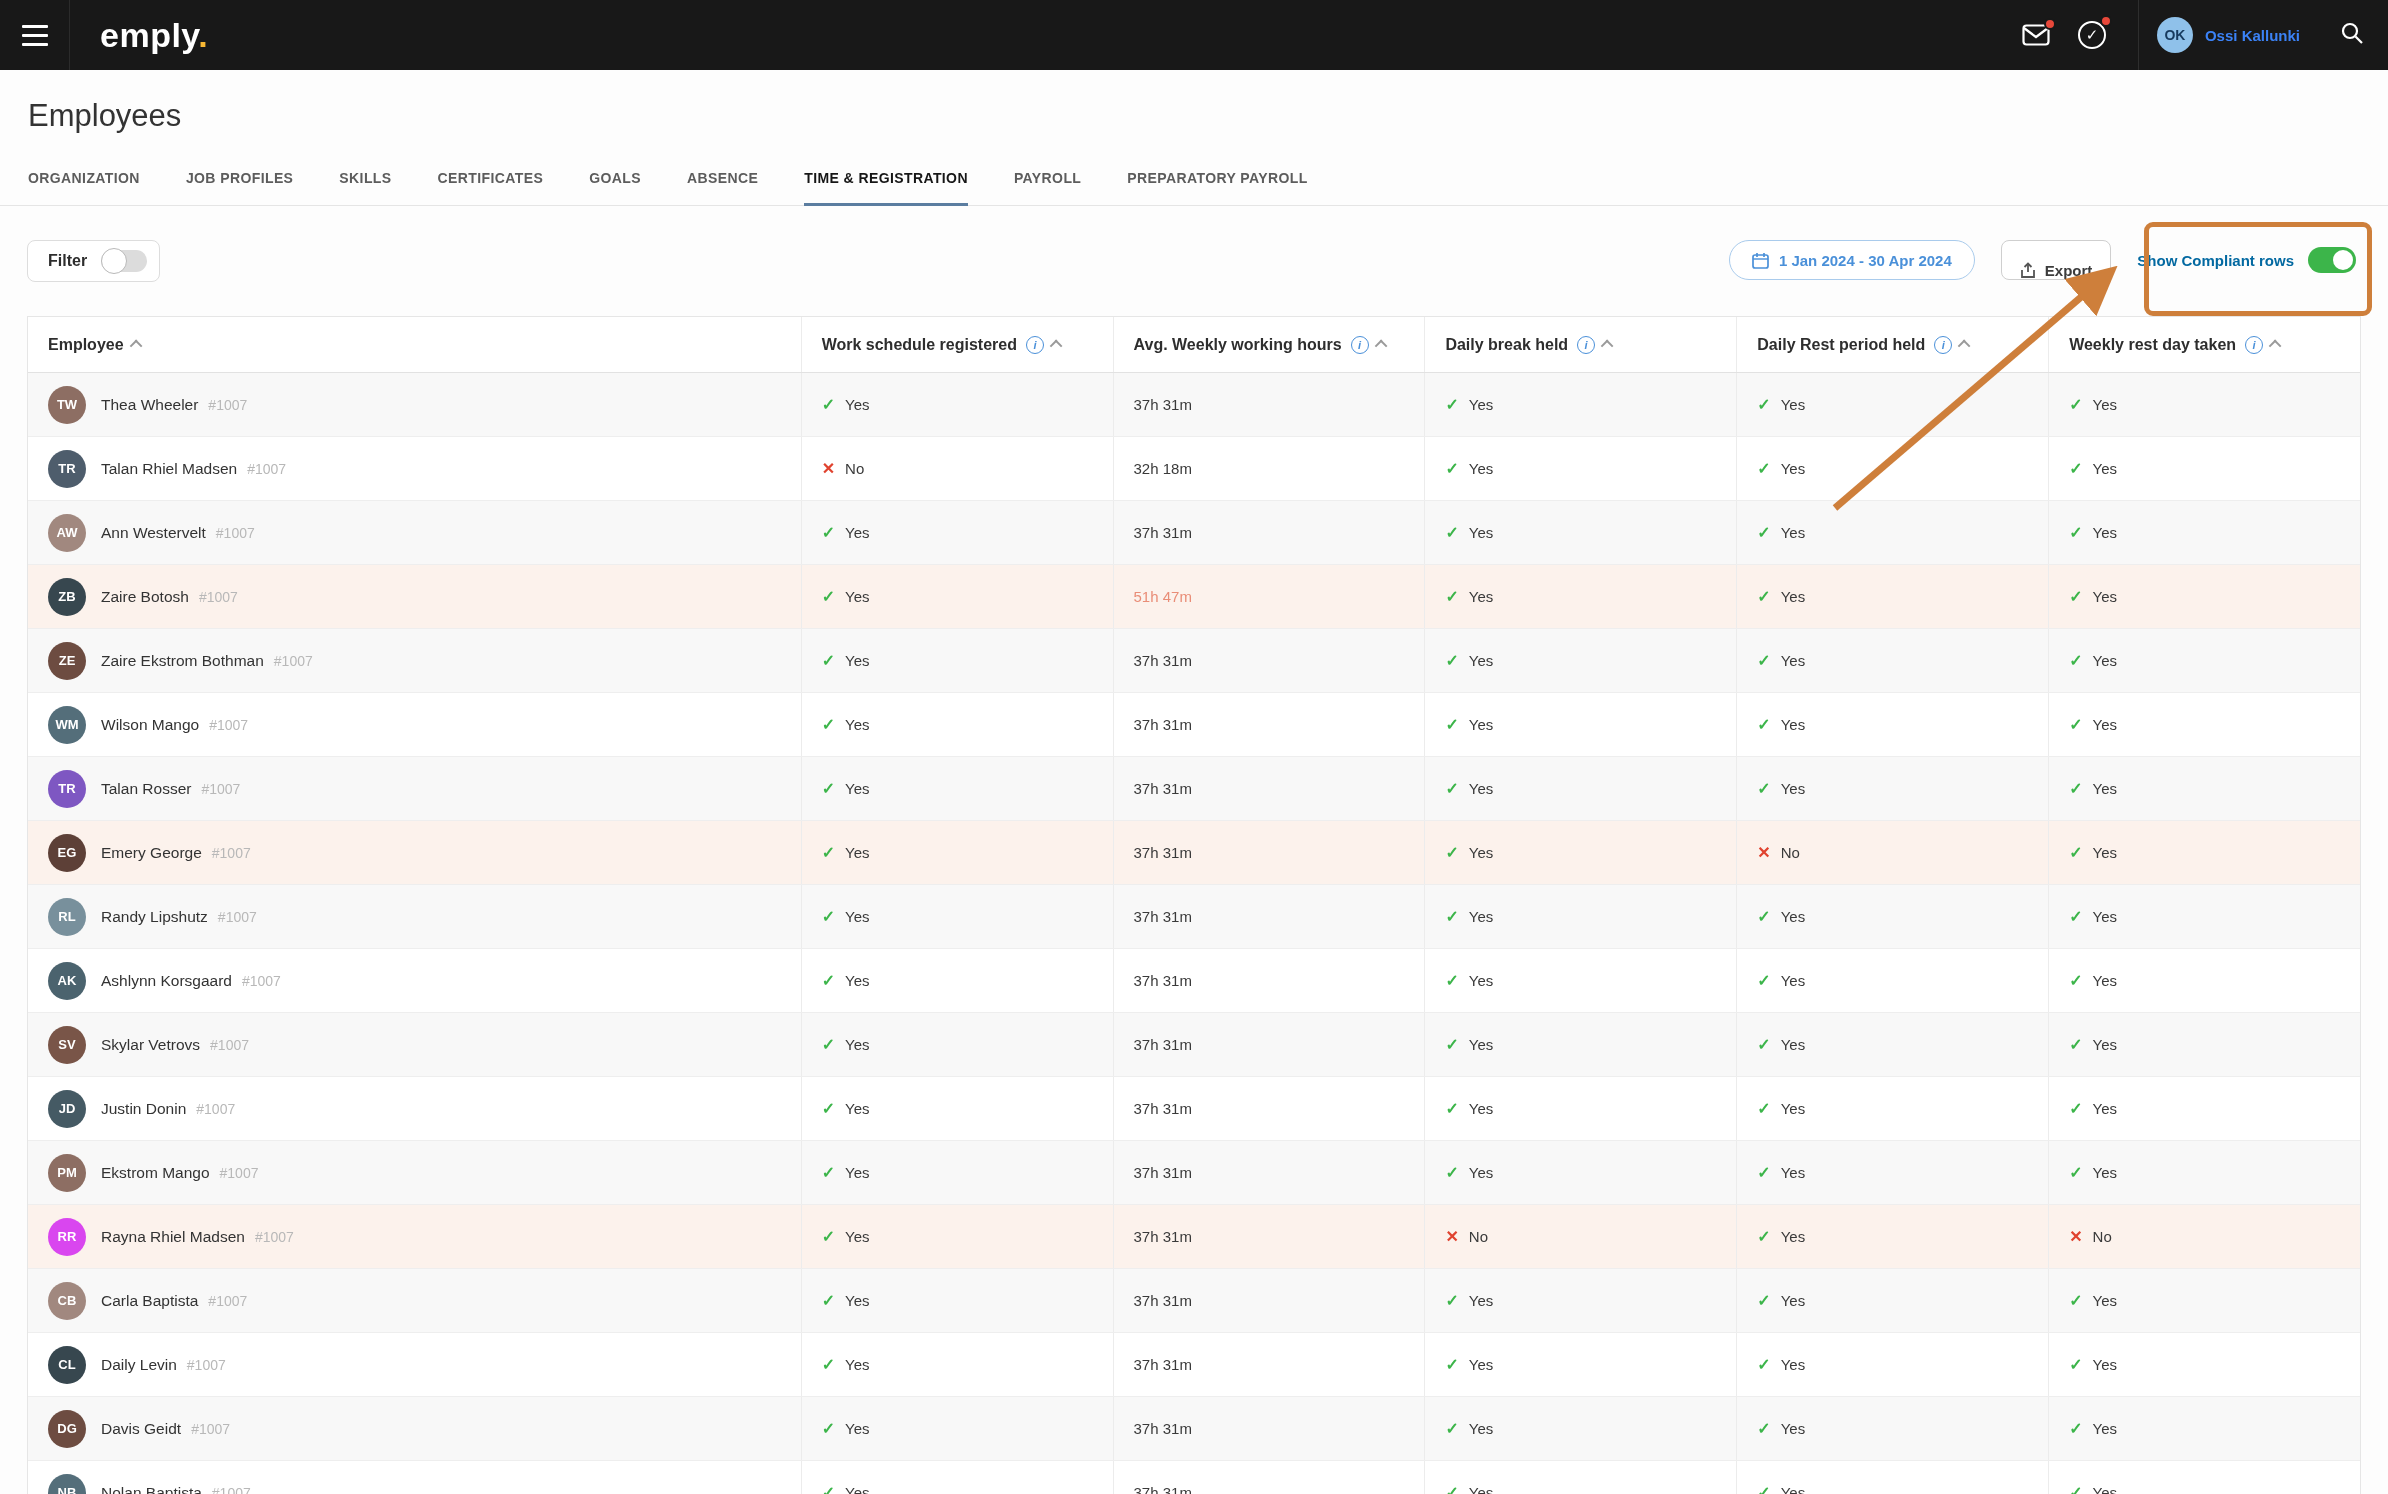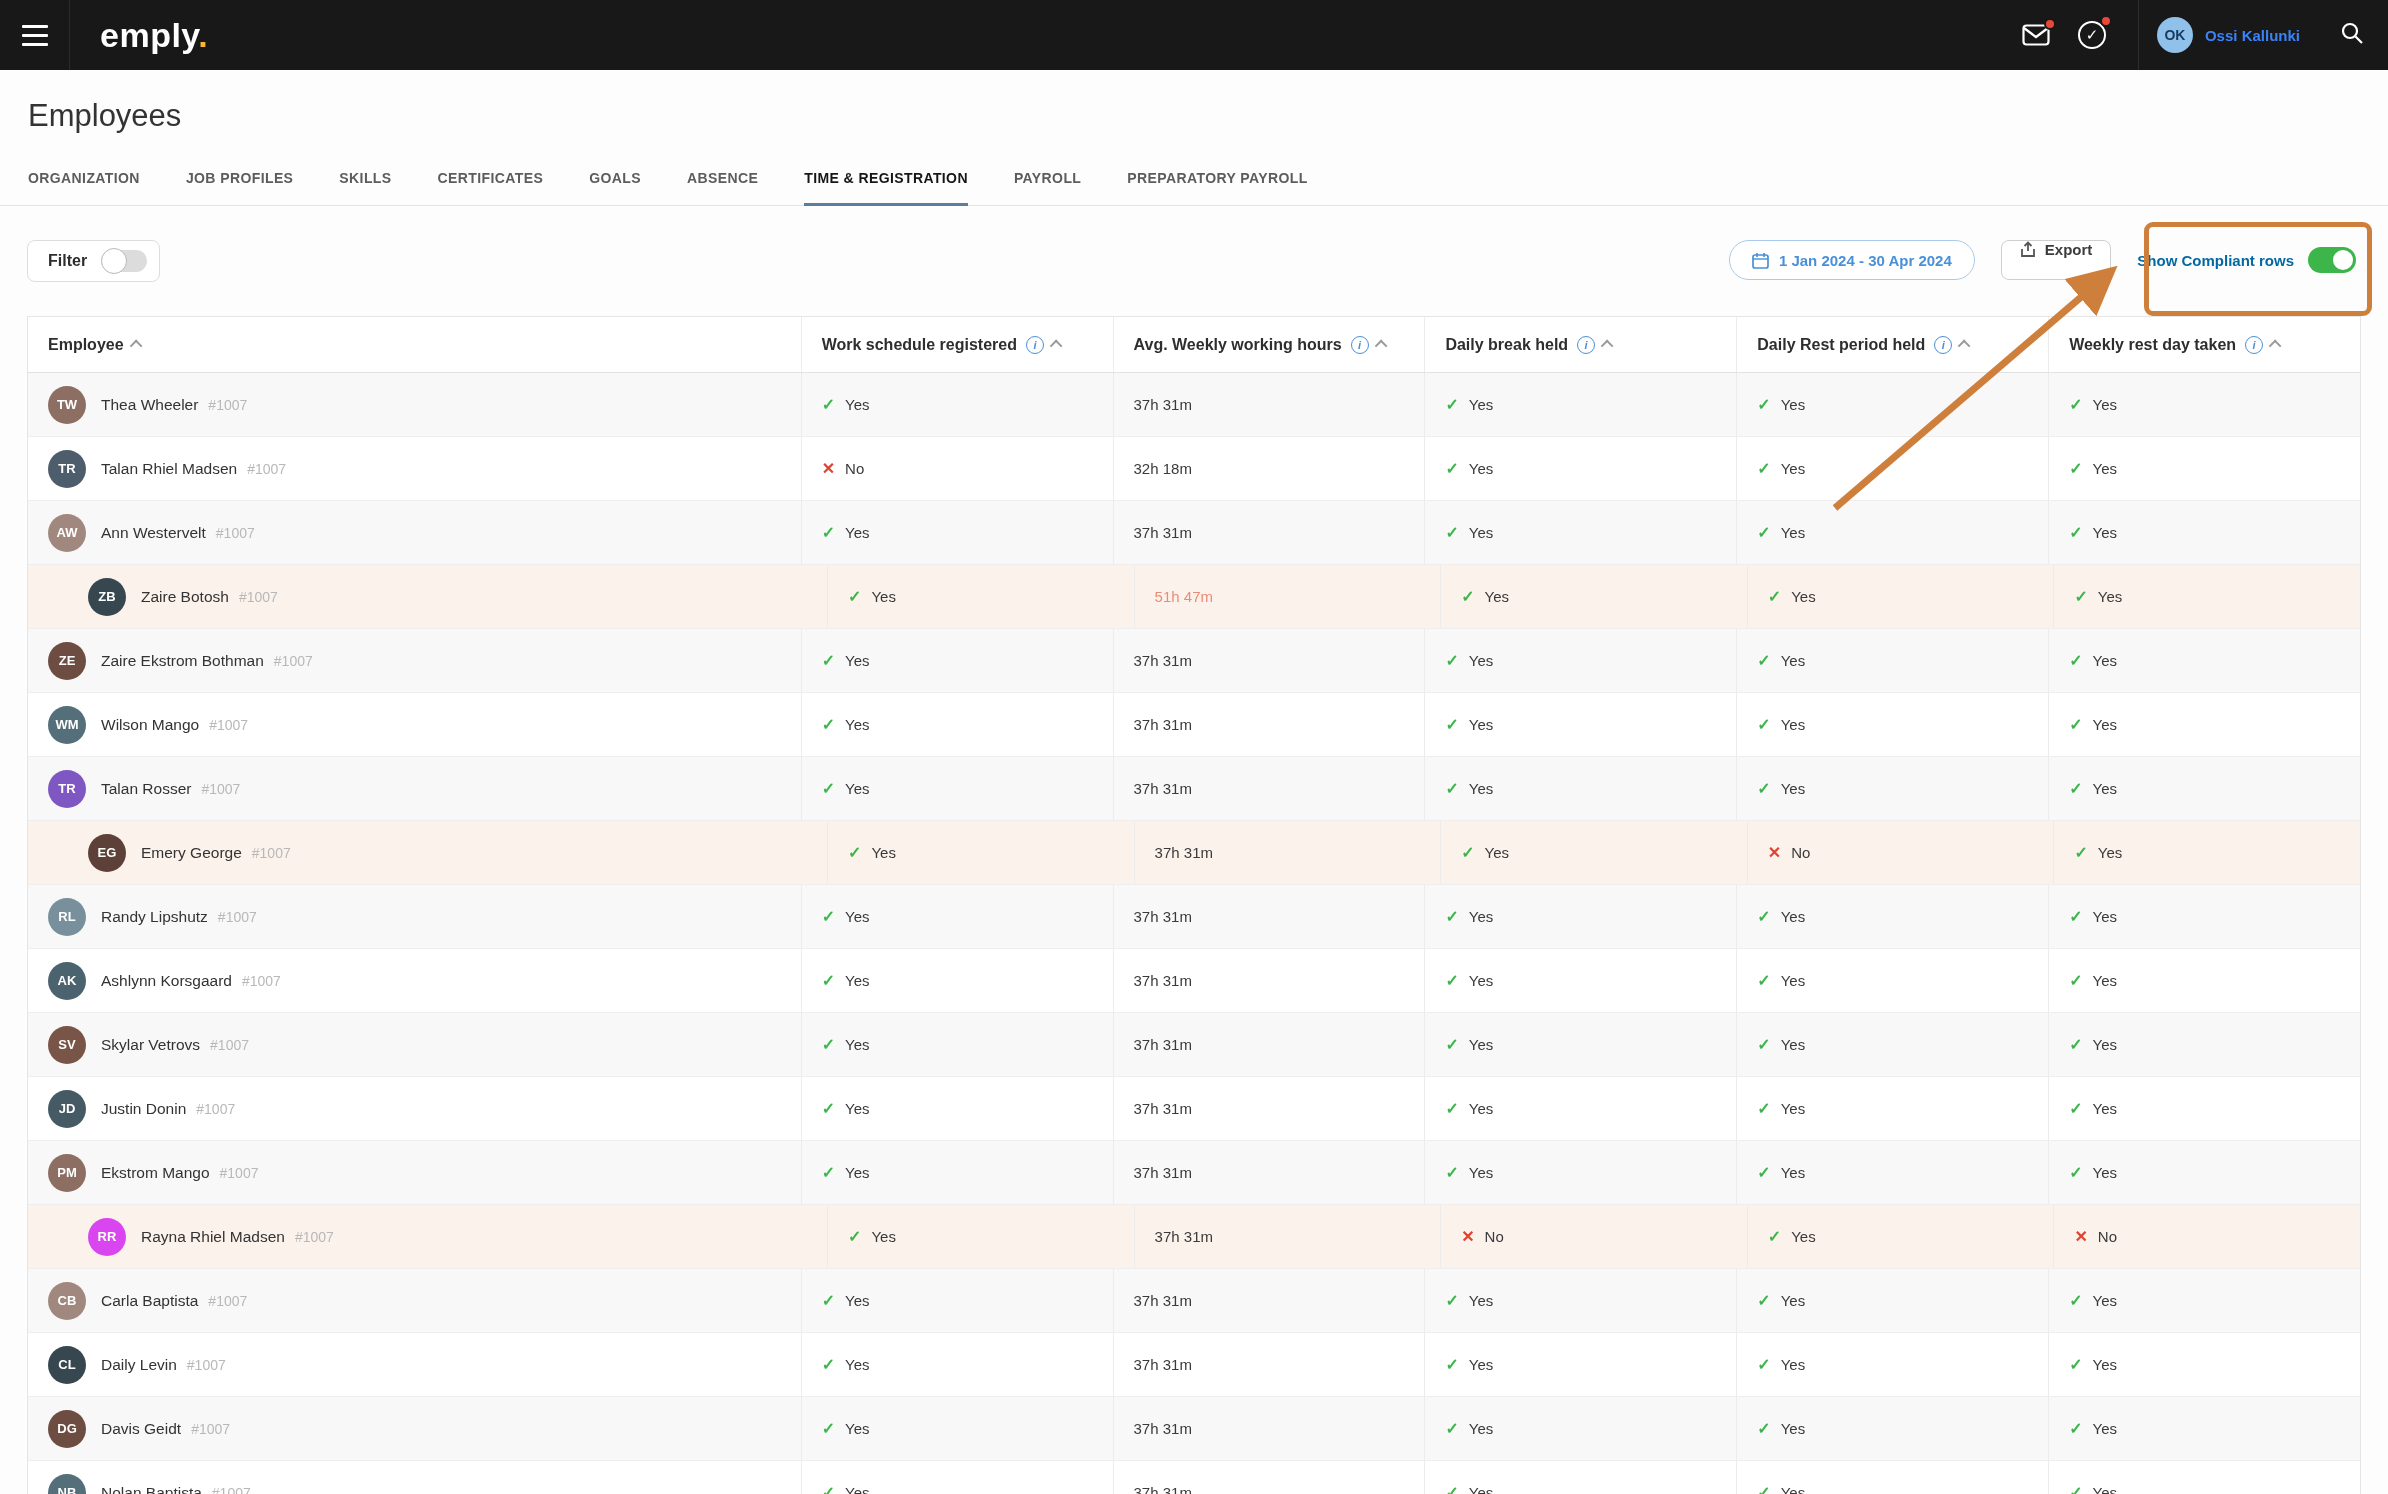--- a/index.html
+++ b/index.html
@@ -46,39 +46,39 @@
                 gap:14px; padding:0 12px 0 20px; background:#fff; border:1px solid #ddd;
                 border-radius:8px; cursor:pointer; }
   .filter-label { font-size:16px; font-weight:bold; color:#2d2d2d; }
   .toggle-off { width:46px; height:22px; background:#dcdcdc; border-radius:12px; position:relative; }
   .toggle-off .knob { position:absolute; left:0px; top:-2px; width:26px; height:26px;
                       background:#fff; border:1px solid #b9b9b9; border-radius:50%; }
   .right-controls { position:absolute; right:28px; top:2px; display:flex; align-items:center; gap:26px; }
   .date-pill { display:flex; align-items:center; gap:10px; height:40px; padding:0 22px;
                border:1px solid #a9cbec; border-radius:20px; background:#fff; color:#4a90d9;
                font-size:15px; font-weight:600; cursor:pointer; }
-  .export-btn { display:flex; align-items:flex-start; gap:9px; height:40px; padding:0 18px;
+  .export-btn { display:flex; align-items:flex-end; gap:9px; height:40px; padding:0 18px;
                 border:1px solid #cfcfcf; border-radius:8px; background:#fff; color:#3c3c3c;
                 font-size:15px; font-weight:600; cursor:pointer; }
   .compliant { display:flex; align-items:center; gap:14px; padding-right:4px; }
   .compliant-label { font-size:15px; font-weight:bold; color:#0369a1; white-space:nowrap; }
   .toggle-on { width:48px; height:26px; background:#3cb54a; border-radius:14px; position:relative;
                cursor:pointer; }
   .toggle-on .knob { position:absolute; right:3px; top:3px; width:20px; height:20px;
                      background:#fff; border-radius:50%; }
 
   
   .table { position:absolute; top:316px; left:27px; width:2334px; border:1px solid #e6e6e6;
            background:#fff; }
   .thead { display:flex; height:56px; background:#fff; border-bottom:1px solid #e2e2e2; }
   .th { display:flex; align-items:center; gap:9px; font-size:16px; font-weight:bold; color:#2e2e2e;
         padding-left:20px; cursor:pointer; }
   .tr { display:flex; height:64px; border-bottom:1px solid #eeeeee; background:#fff; cursor:pointer; }
   .tr.stripe { background:#f8f8f8; }
-  .tr.highlight { background:#fcf2ec;padding-left:40px; }
+  .tr.highlight { background:#fcf2ec; }
   .td { display:flex; align-items:center; padding-left:20px; }
   .col0 { width:773px; }
   .col1,.col2,.col3,.col4,.col5 { width:312px; border-left:1px solid #ececec; }
   .th.col0 { border-left:none; }
   .avatar { width:38px; height:38px; border-radius:50%; color:#fff; font-size:13px; font-weight:bold;
             display:flex; align-items:center; justify-content:center; margin-right:15px; flex:none; }
   .emp-name { font-size:15.5px; color:#333; font-weight:500; }
   .emp-id { font-size:14px; color:#b8b8b8; margin-left:10px; }
   .status-icon { font-size:16px; font-weight:bold; margin-right:10px; }
   .status-icon.yes { color:#3cb54a; }

